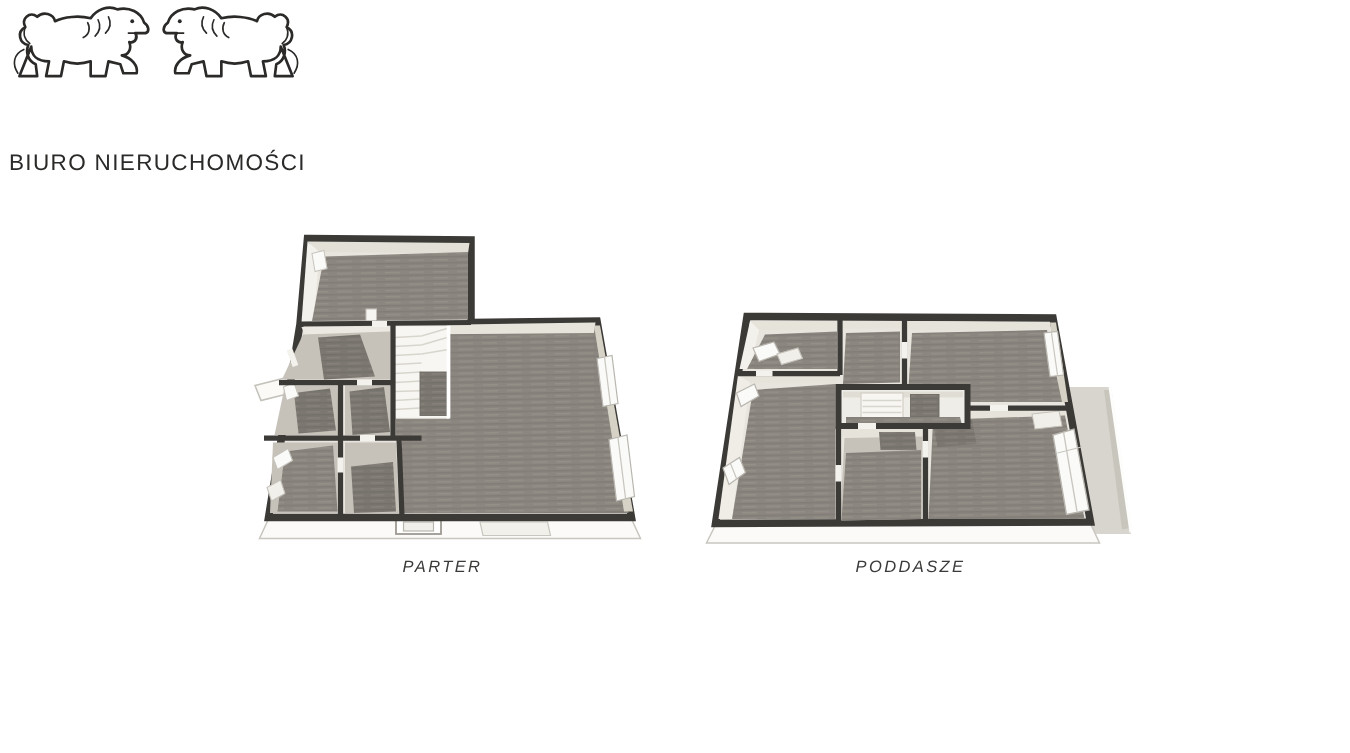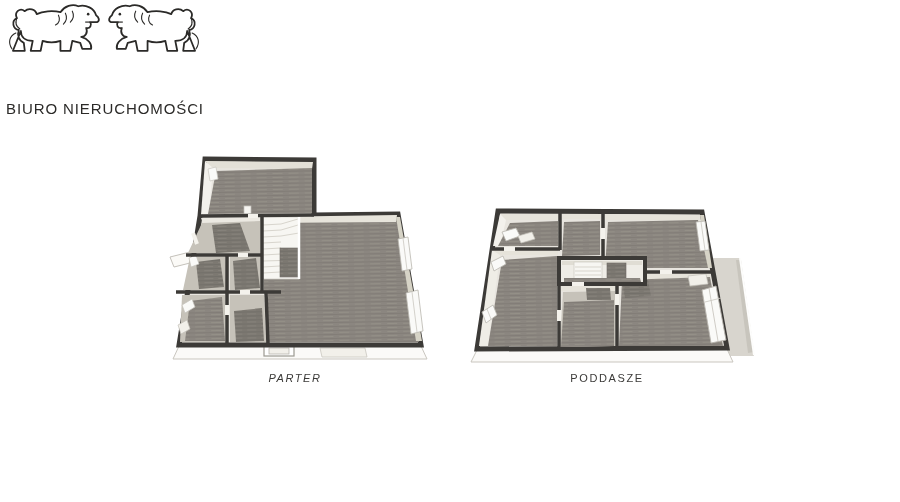--- a/index.html
+++ b/index.html
@@ -19,21 +19,21 @@
     font-size:15px;line-height:1;color:#2b2a28;letter-spacing:0.9px;
     white-space:nowrap;
     margin-top:12px;
   }
   .plan-svg{position:absolute;}
   .plan-caption{
     position:absolute;top:372px;width:240px;text-align:center;
     font-size:11px;letter-spacing:1.6px;color:#3b3a38;white-space:nowrap;
   }
   .caption-parter{left:175px;font-style:italic;}
-  .caption-poddasze{left:487px;}
+  .caption-poddasze{left:487px;font-style:italic;}
 </style>
 </head>
 <body>
 
 <div class="logo">
 
   <svg class="logo-lions" viewBox="0 0 200 54">
     <g>
       <g stroke="#2b2a28" stroke-width="1.8" fill="#ffffff" stroke-linejoin="round" stroke-linecap="round">
         <path d="M8,48 L20,48 L19,40 C14,38 12,32 14,27 C8,26 6,18 12,15 C9,9 15,4 20,8 C24,4 31,6 32,11 C38,8 48,7 56,9 C60,3 68,0 74,3 C82,1 90,5 92,12 C95,14 96,18 93,19 L86,19 C88,22 86,26 82,25 C84,30 81,34 77,34 C84,36 88,41 87,46 L78,46 L76,40 L68,38 L66,48 L56,48 L56,38 C50,40 44,40 38,38 L36,48 L26,48 L28,38 C20,38 16,34 16,28 Z"></path>

